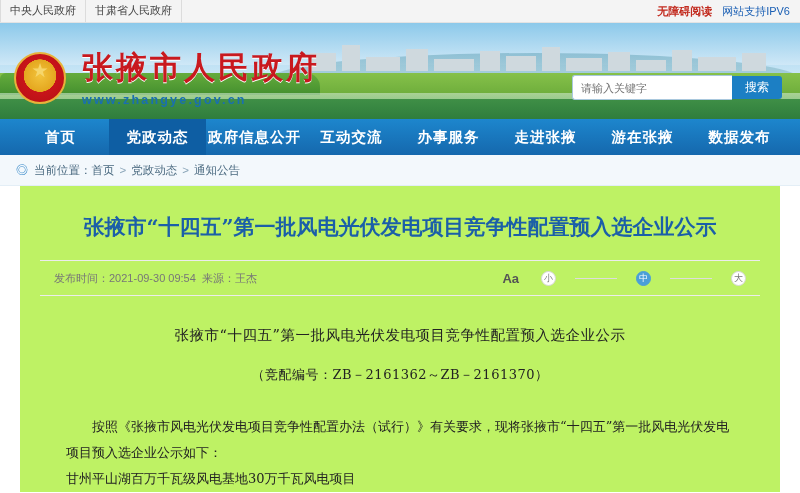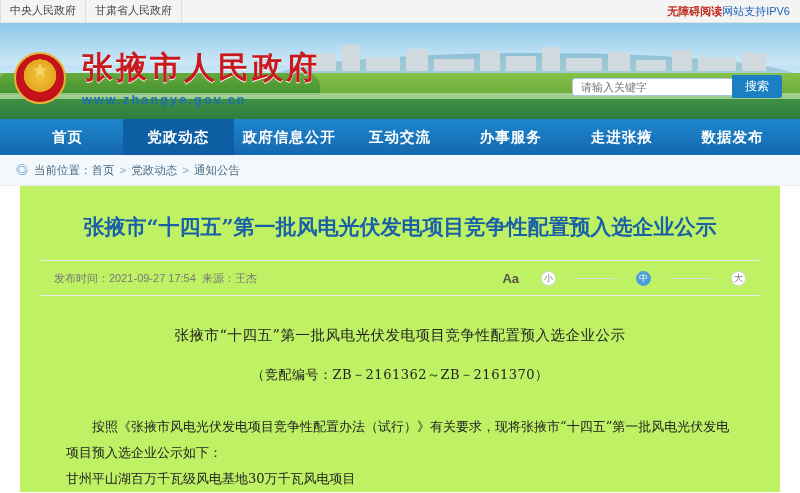--- a/index.html
+++ b/index.html
@@ -36,21 +36,21 @@
     line-height: 21px;
     border-right: 1px solid #dcdcdc;
   }
   .topbar .links a:first-child {
     border-left: 1px solid #dcdcdc;
   }
   .topbar .spacer { flex: 1; }
   .topbar .right {
     display: flex;
     align-items: center;
-    gap: 0;
+    gap: 10px;
     padding-right: 10px;
   }
   .topbar .right .ac {
     color: #c22a1e;
     font-weight: bold;
   }
   .topbar .right .ipv6 {
     color: #1a5fb4;
   }
 
@@ -144,21 +144,21 @@
 
   .searchbox {
     position: absolute;
     right: 18px;
     top: 52px;
     display: flex;
     align-items: center;
   }
   .searchbox input {
     width: 160px;
-    height: 18px;
+    height: 25px;
     border: 1px solid #a9c8dd;
     border-right: none;
     border-radius: 3px 0 0 3px;
     padding: 0 8px;
     font-size: 11px;
     color: #888;
     background: #fff;
     outline: none;
     box-sizing: border-box;
   }
@@ -369,40 +369,41 @@
   </div>
 </div>
 
 <div class="nav">
   <a href="#">首页</a>
   <a href="#" class="active">党政动态</a>
   <a href="#">政府信息公开</a>
   <a href="#">互动交流</a>
   <a href="#">办事服务</a>
   <a href="#">走进张掖</a>
+  <a href="#">游在张掖</a>
   <a href="#">数据发布</a>
 </div>
 
 <div class="crumb">
   <span class="pin">◎</span>
   <span>当前位置：</span>
   <a href="#">首页</a>
   <span class="sep">&gt;</span>
   <a href="#">党政动态</a>
   <span class="sep">&gt;</span>
   <a href="#">通知公告</a>
 </div>
 
 <div class="wrap">
 
   <div class="title">张掖市“十四五”第一批风电光伏发电项目竞争性配置预入选企业公示</div>
 
   <div class="meta">
     <div class="left">
-      <span>发布时间：</span><span>2021-09-27 17:54</span>&nbsp;&nbsp;<span>来源：</span><span>王杰</span>
+      <span>发布时间：</span><span>2021-09-30 09:54</span>&nbsp;&nbsp;<span>来源：</span><span>王杰</span>
     </div>
     <div class="flex"></div>
 
 
     <div class="fs">
       <span class="aa">Aa</span>
       <span class="opt">小</span>
       <span class="line"></span>
       <span class="opt sel">中</span>
       <span class="line"></span>

